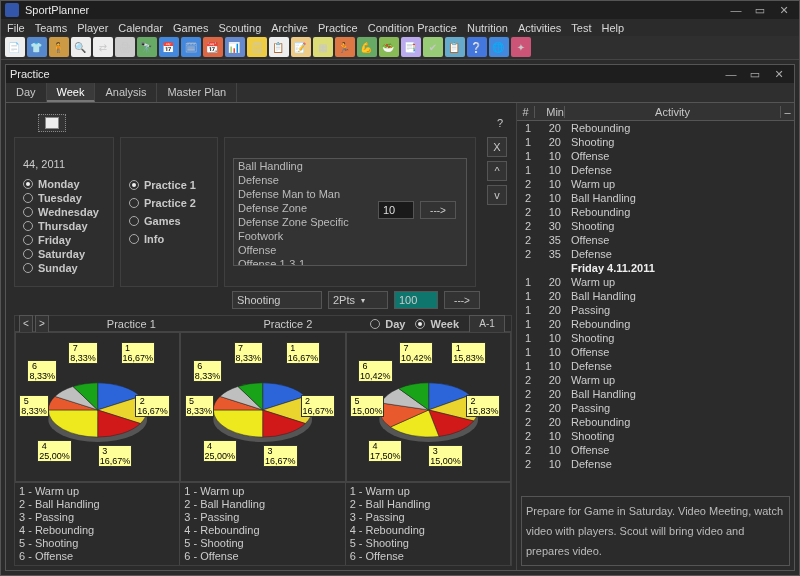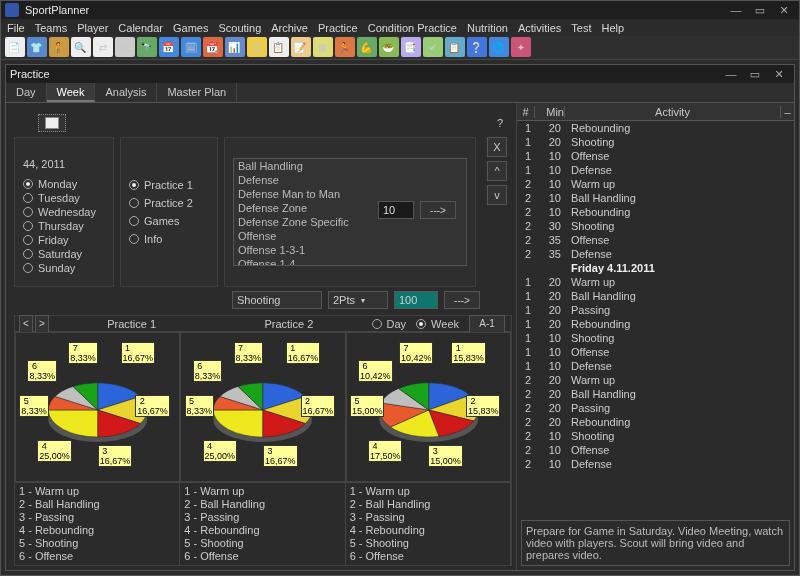--- a/index.html
+++ b/index.html
@@ -37,21 +37,21 @@
   .tiny-day-sel .calico { width: 14px; height: 12px; background: #eee; border: 1px solid #888; }
   .qmark { margin-left: auto; margin-right: 4px; width: 16px; height: 16px; display: flex; align-items: center; justify-content: center; cursor: pointer; }
 
   .middle-row { display: flex; gap: 6px; height: 150px; }
   .panel { border: 1px solid #3f3f3f; padding: 20px 8px; background: #2e2e2e; }
   .panel.days { width: 100px; display: flex; flex-direction: column; gap: 4px; }
   .panel.ptypes { width: 98px; display: flex; flex-direction: column; gap: 6px; justify-content: center; }
   .panel.activities-sel { flex: 1; display: flex; flex-direction: column; gap: 4px; }
   .panel.side-btns { width: 30px; display: flex; flex-direction: column; gap: 4px; align-items: center; justify-content: flex-start; border: none; background: transparent; padding-top: 0; }
 
-  .radio-row { display: flex; align-items: center; gap: 5px; cursor: pointer; }
+  .radio-row { display: flex; align-items: center; gap: 5px; cursor: pointer; font-weight: bold; }
   .radio-dot { width: 10px; height: 10px; border: 1px solid #aaa; border-radius: 50%; display: inline-flex; align-items: center; justify-content: center; }
   .radio-dot.checked::after { content: ''; width: 4px; height: 4px; background: #eee; border-radius: 50%; }
   .week-label { color: #ccc; margin-bottom: 2px; }
 
   .listbox { flex: 1; border: 1px solid #555; background: #333; overflow: hidden; }
   .listbox div { padding: 1px 4px; color: #bbb; cursor: pointer; white-space: nowrap; }
 
   .spinner-row { display: flex; gap: 6px; align-items: center; justify-content: flex-end; margin-top: 2px; }
   .spinner-input { width: 36px; height: 18px; background: #1a1a1a; border: 1px solid #555; color: #ddd; padding: 0 4px; }
   .dark-btn { background: #333; border: 1px solid #555; color: #ccc; min-width: 36px; height: 18px; display: inline-flex; align-items: center; justify-content: center; cursor: pointer; font-size: 10px; }
@@ -82,21 +82,21 @@
   .rcol-num { width: 18px; text-align: center; border-right: 1px solid #555; }
   .rcol-min { width: 30px; text-align: right; border-right: 1px solid #555; }
   .rcol-act { flex: 1; text-align: center; }
   .rcol-end { width: 14px; display: flex; align-items: center; justify-content: center; border-left: 1px solid #555; }
   .rtable-body { flex: 1; overflow: auto; }
   .rrow { display: flex; align-items: center; height: 14px; }
   .rrow .c1 { width: 18px; text-align: right; padding-right: 4px; color: #ccc; }
   .rrow .c2 { width: 30px; text-align: right; padding-right: 4px; color: #ccc; }
   .rrow .c3 { flex: 1; padding-left: 6px; color: #ccc; white-space: nowrap; overflow: hidden; }
   .rrow.section .c3 { font-weight: bold; color: #eee; }
-  .rnote { border: 1px solid #555; margin: 4px; padding: 4px; color: #bbb; line-height: 12px; }
+  .rnote { border: 1px solid #555; margin: 4px; padding: 4px; color: #bbb; line-height: 20px; }
 
   ::-webkit-scrollbar { width: 10px; height: 10px; }
   ::-webkit-scrollbar-track { background: #2b2b2b; }
   ::-webkit-scrollbar-thumb { background: #555; }
 </style>
 </head>
 <body>
 
 <div class="window">
 
@@ -233,20 +233,21 @@
               </div>
             </div>
 
           <div class="panel activities-sel">
             <div class="listbox" id="activity-list">
                 <div>Ball Handling</div>
                 <div>Defense</div>
                 <div>Defense Man to Man</div>
                 <div>Defense Zone</div>
                 <div>Defense Zone Specific</div>
+                <div>Footwork</div>
                 <div>Offense</div>
                 <div>Offense 1-3-1</div>
                 <div>Offense 1-4</div>
                 <div>Offense 2-1-2</div>
               </div>
           </div>
 
           <div style="display:flex;flex-direction:column;gap:4px;">
             <div class="panel side-btns" id="side-btns">
                 <div class="side-square">X</div>

